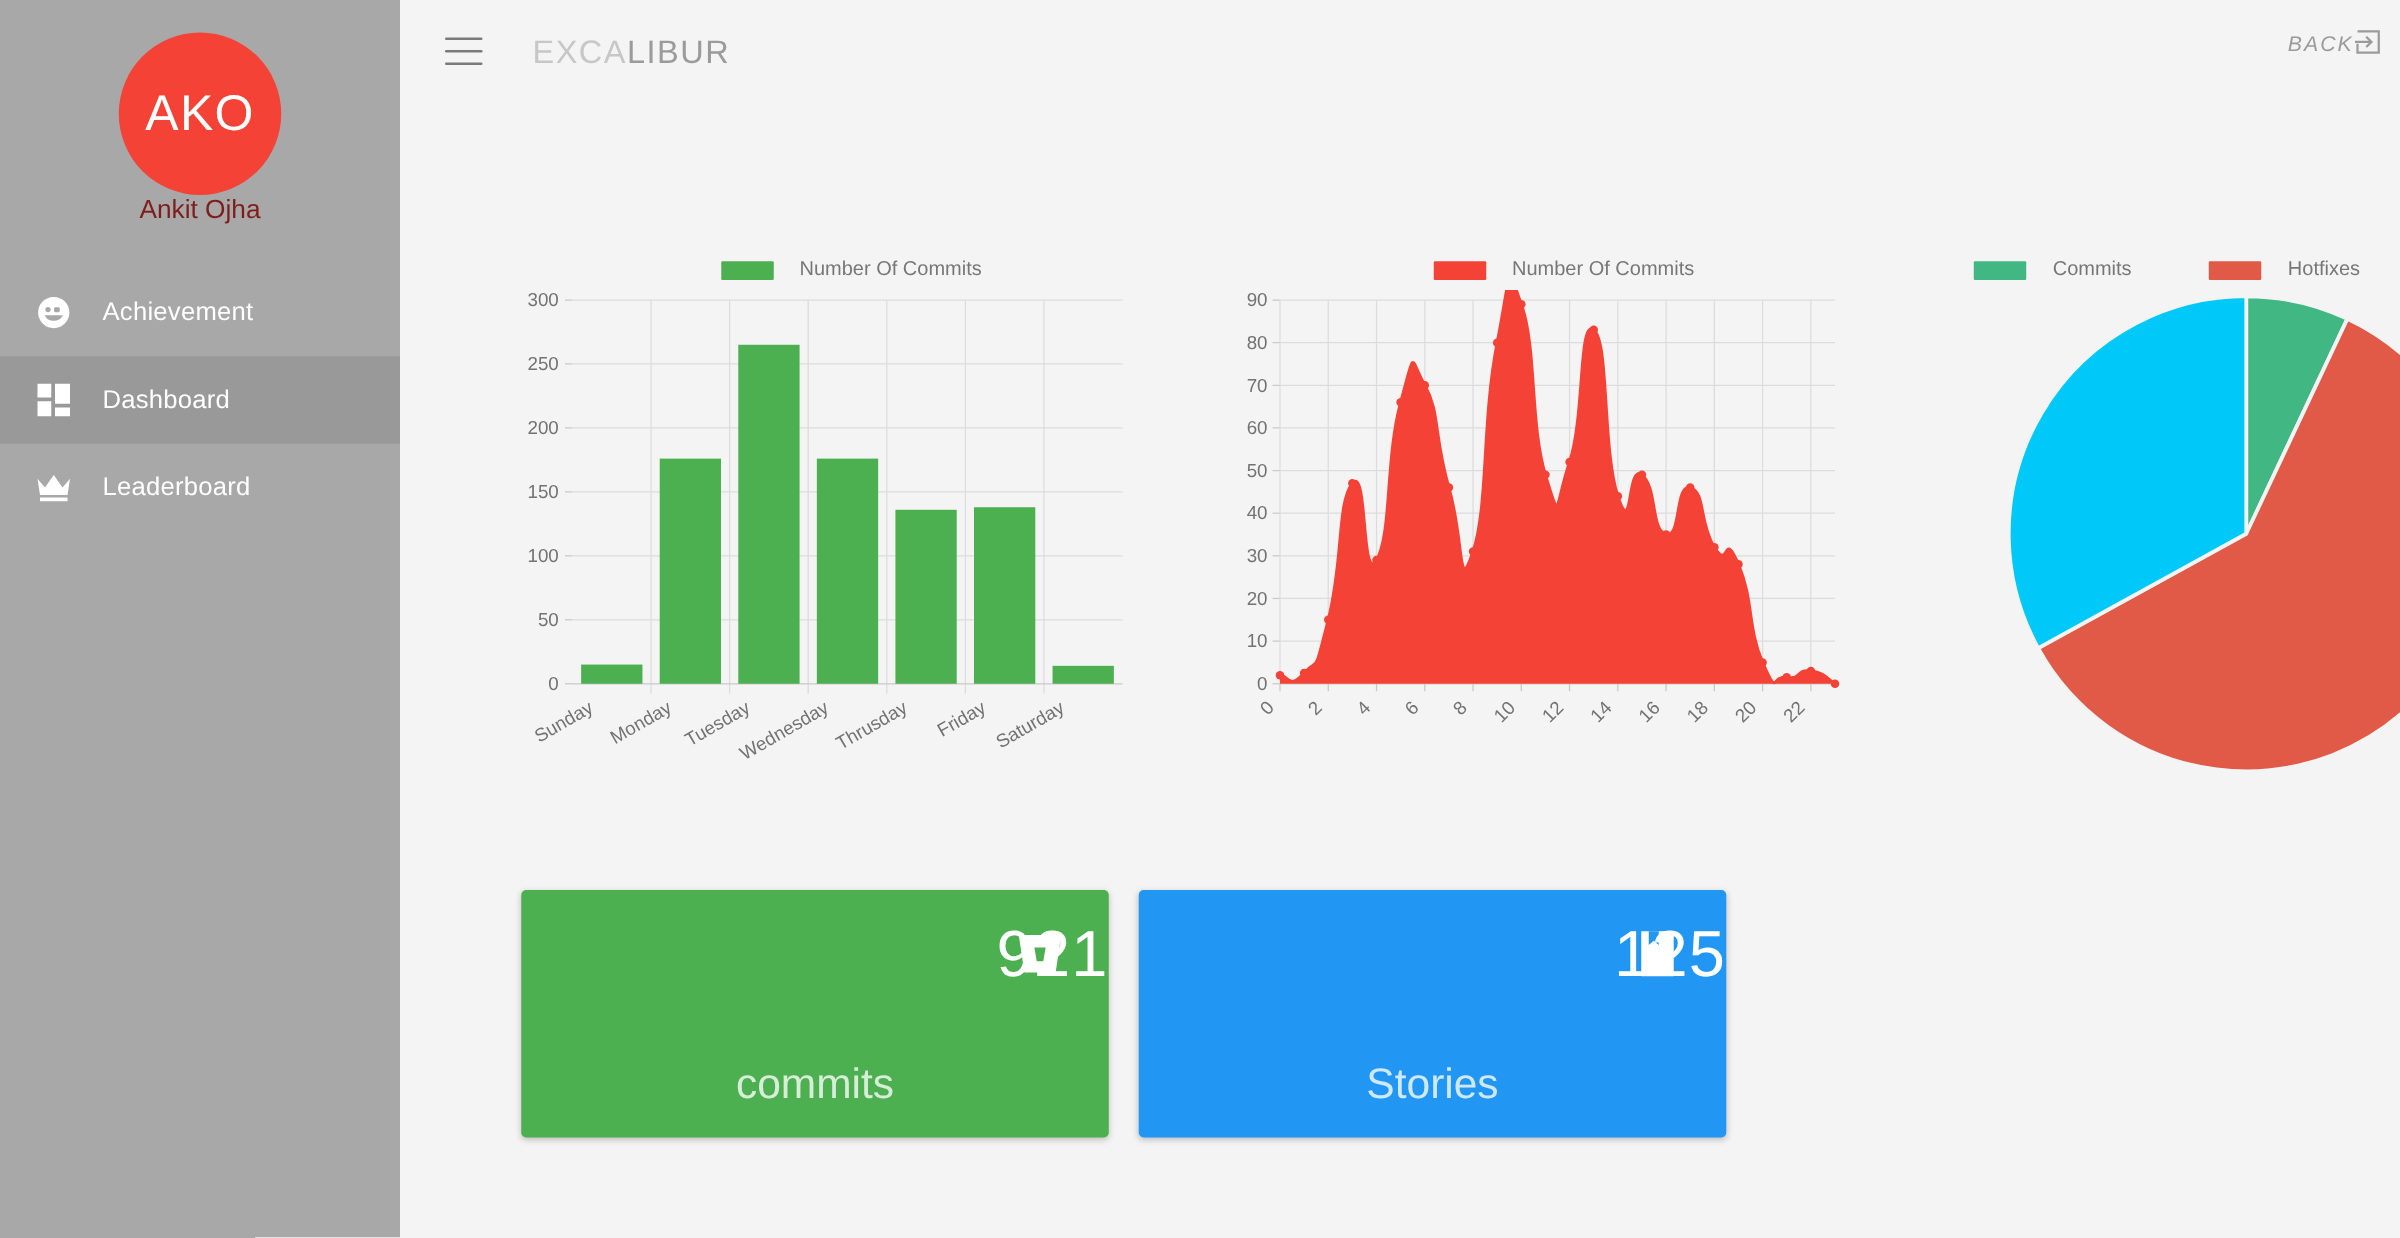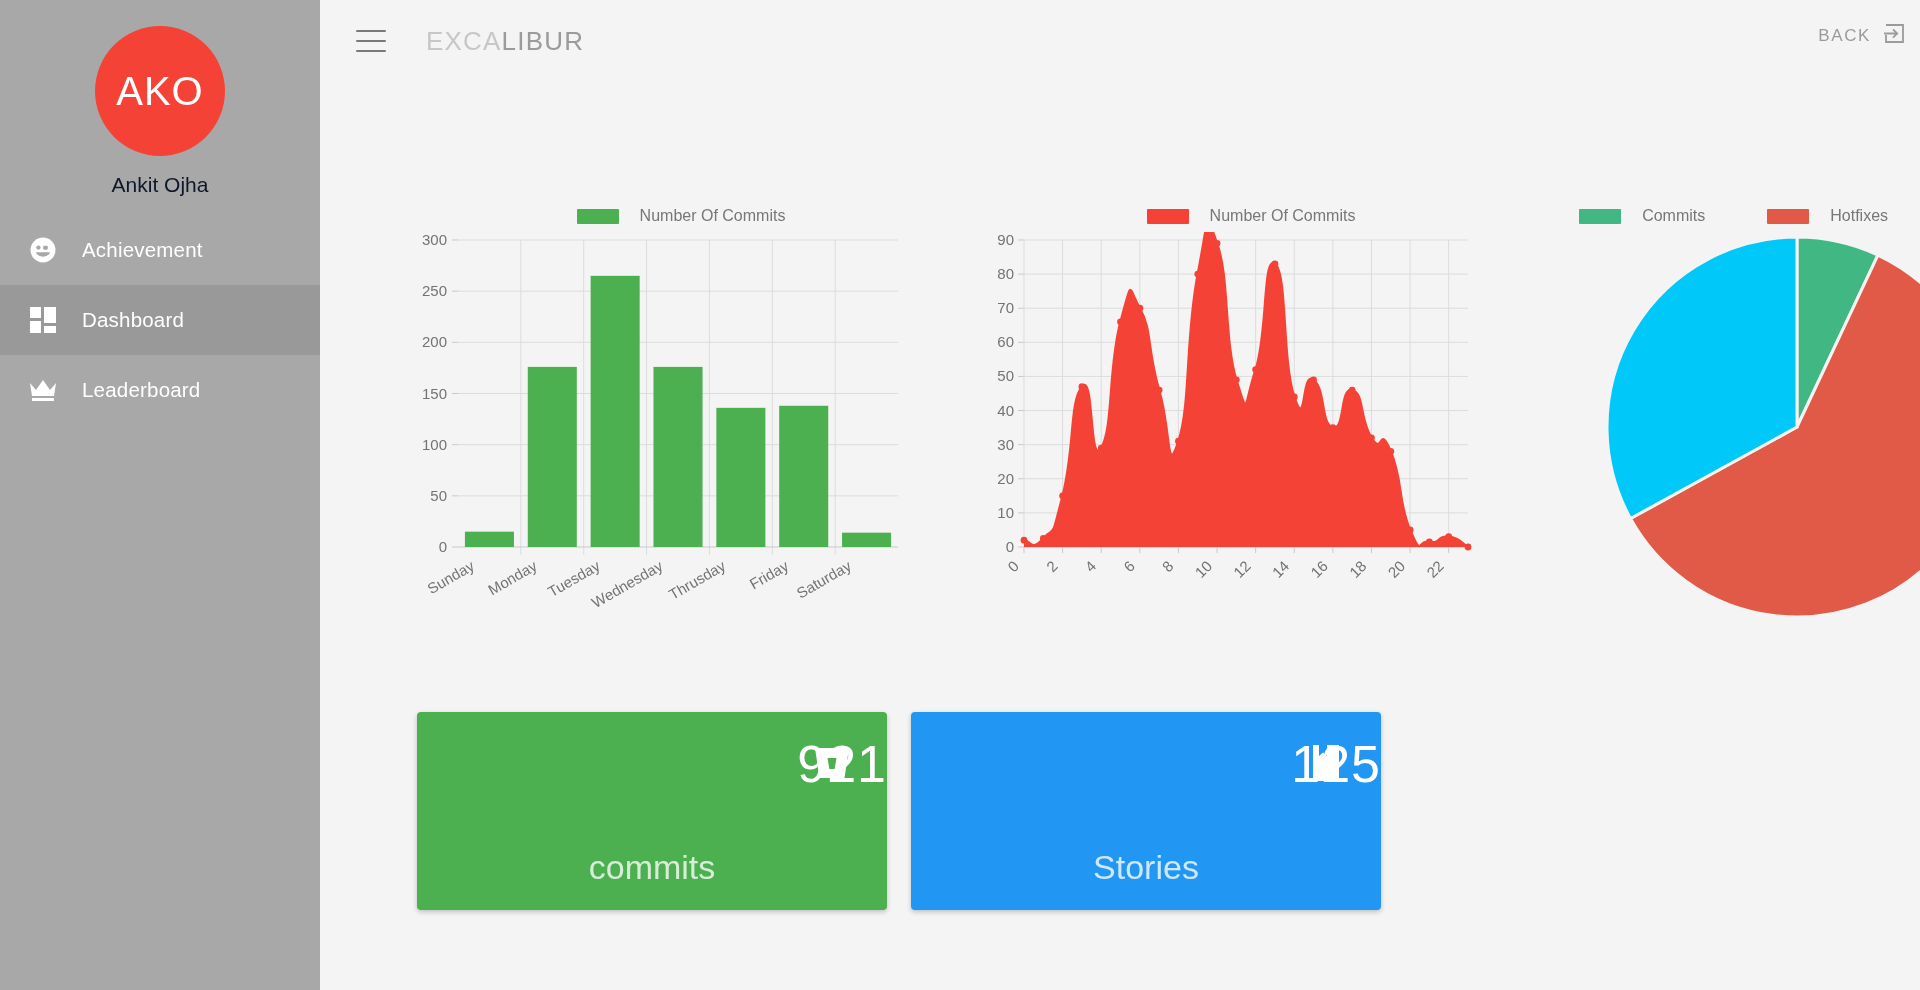--- a/index.html
+++ b/index.html
@@ -30,22 +30,21 @@
     border-radius: 50%;
     background: #f44336;
     margin: 0 auto;
     color: #ffffff;
     font-size: 40px;
     letter-spacing: 1px;
     display: flex; align-items: center; justify-content: center;
     font-weight: 400;
   }
   .profile-name {
-    margin-top: 17px;
-    color: #0f172a;
+    color: #7f1d1d;
     font-size: 21px;
     font-weight: 400;
   }
 
   .nav { margin-top: 0; }
   .nav-item {
     height: 70px;
     display: flex;
     align-items: center;
     padding-left: 16px;
@@ -104,23 +103,23 @@
     color: #9b9b9b;
     font-weight: 400;
     user-select: none;
   }
   .brand .dim { color: #c7c7c7; }
 
   .back-btn {
     position: absolute;
     right: 26px; top: 22px;
     display: flex; align-items: center;
-    gap: 12px;
     cursor: pointer;
     color: #9b9b9b;
+    font-style: italic;
   }
   .back-label { font-size: 17px; letter-spacing: 1.6px; }
 
   
   .toggle-row {
     display: flex; align-items: center;
     margin-left: 392px;
     margin-top: 24px;
     height: 36px;
   }

